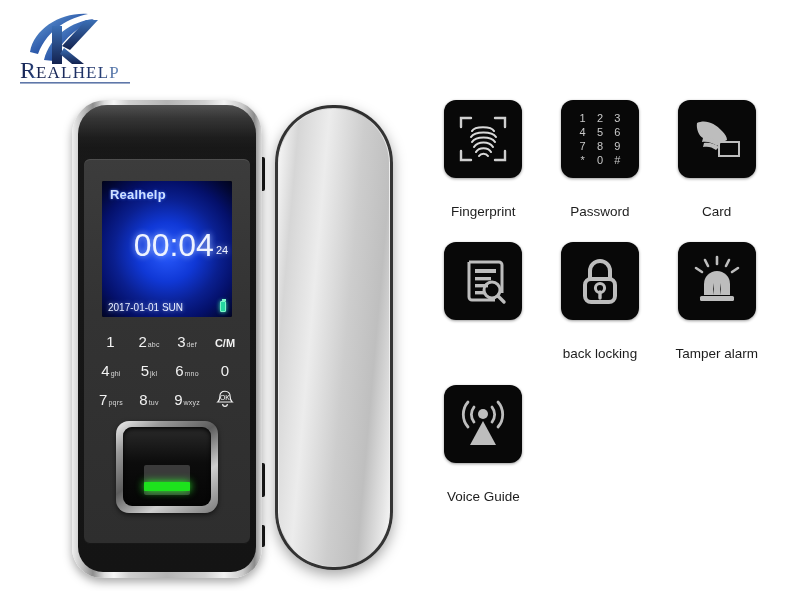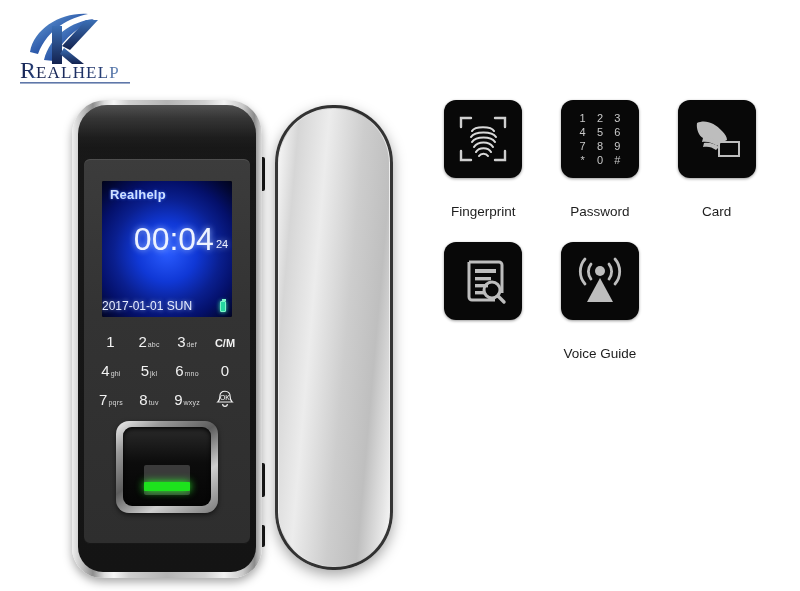--- a/index.html
+++ b/index.html
@@ -52,28 +52,28 @@
   .screen-glow {
     position:absolute; left:50%; top:52%; width:150px; height:150px;
     transform:translate(-50%,-50%);
     background: radial-gradient(ellipse at center, #2a5cff 0%, #1038d6 28%, #0a1f8f 50%, #04106a 66%, #020733 82%, #000 100%);
   }
   .screen-brand {
     position:absolute; left:8px; top:6px; font-size:13px; color:#cfe0ff;
     font-weight:bold; letter-spacing:.2px; text-shadow:0 0 3px #3a6bff;
   }
   .screen-time {
-    position:absolute; left:0; right:0; top:40px; text-align:center;
+    position:absolute; left:0; right:0; top:46px; text-align:center;
     color:#eef3ff; font-size:32px; font-weight:400; letter-spacing:0px;
     text-shadow:0 0 6px rgba(190,215,255,.85);
     margin-left:28px;
   }
   .screen-time .sec { font-size:11px; vertical-align: 2px; margin-left:2px; letter-spacing:0; }
   .screen-date {
-    position:absolute; left:0; bottom:4px; color:#e8eeff; font-size:12px;
+    position:absolute; left:6px; bottom:4px; color:#e8eeff; font-size:10px;
     text-shadow:0 0 4px rgba(170,200,255,.8); white-space:nowrap;
   }
   .screen-batt {
     position:absolute; right:6px; bottom:5px; width:6px; height:11px;
     border:1px solid #7df5c8; border-radius:1px; background:#25d6a0;
     box-shadow:0 0 4px #3ef0b8;
   }
   .screen-batt::after{
     content:""; position:absolute; left:1px; top:-3px; width:4px; height:2px;
     background:#7df5c8;
@@ -350,22 +350,51 @@
           <rect x="20" y="16" width="21" height="4" fill="#bdbdbd"></rect>
           <rect x="20" y="24" width="16" height="3.4" fill="#bdbdbd"></rect>
           <rect x="20" y="31" width="13" height="3.4" fill="#bdbdbd"></rect>
           <rect x="20" y="38" width="9" height="3.4" fill="#bdbdbd"></rect>
           <circle cx="37" cy="37" r="8" fill="none" stroke="#bdbdbd" stroke-width="3"></circle>
           <path d="M43 43 L49 49" stroke="#bdbdbd" stroke-width="3.4" stroke-linecap="round"></path>
         </svg>
       </div>
     </div>
 
-
-
+    <div class="feat">
+      <div class="feat-icon">
+        <svg width="56" height="56" viewBox="0 0 56 56">
+          <path d="M18 26 V18 a10 10 0 0 1 20 0 V26" fill="none" stroke="#bdbdbd" stroke-width="4"></path>
+          <rect x="13" y="26" width="30" height="23" rx="6" fill="none" stroke="#bdbdbd" stroke-width="4"></rect>
+          <circle cx="28" cy="35" r="4.6" fill="none" stroke="#bdbdbd" stroke-width="3"></circle>
+          <path d="M28 39 L28 45" stroke="#bdbdbd" stroke-width="3.4" stroke-linecap="round"></path>
+        </svg>
+      </div>
+      <div class="feat-label">back locking</div>
+    </div>
+
+
+    <div class="feat">
+      <div class="feat-icon">
+        <svg width="56" height="56" viewBox="0 0 56 56">
+          <g stroke="#bdbdbd" stroke-width="2.6" stroke-linecap="round">
+            <path d="M28 4 V11"></path>
+              <path d="M16 7 L19 13"></path>
+              <path d="M40 7 L37 13"></path>
+            <path d="M7 15 L13 19"></path>
+              <path d="M49 15 L43 19"></path>
+          </g>
+          <path d="M15 42 V31 a13 13 0 0 1 26 0 V42 Z" fill="#bdbdbd"></path>
+          <path d="M25 30 a5 12 0 0 0 0 12 Z" fill="#0a0a0a"></path>
+          <path d="M31 30 a5 12 0 0 1 0 12 Z" fill="#0a0a0a"></path>
+          <rect x="11" y="43" width="34" height="5" rx="1.5" fill="#bdbdbd"></rect>
+        </svg>
+      </div>
+      <div class="feat-label">Tamper alarm</div>
+    </div>
 
 
     <div class="feat">
       <div class="feat-icon">
         <svg width="56" height="56" viewBox="0 0 56 56">
           <circle cx="28" cy="18" r="5" fill="#bdbdbd"></circle>
           <g fill="none" stroke="#bdbdbd" stroke-width="2.8" stroke-linecap="round">
             <path d="M19 11 a12 12 0 0 0 0 15"></path>
             <path d="M37 11 a12 12 0 0 1 0 15"></path>
             <path d="M13 6 a19 19 0 0 0 0 25"></path>

